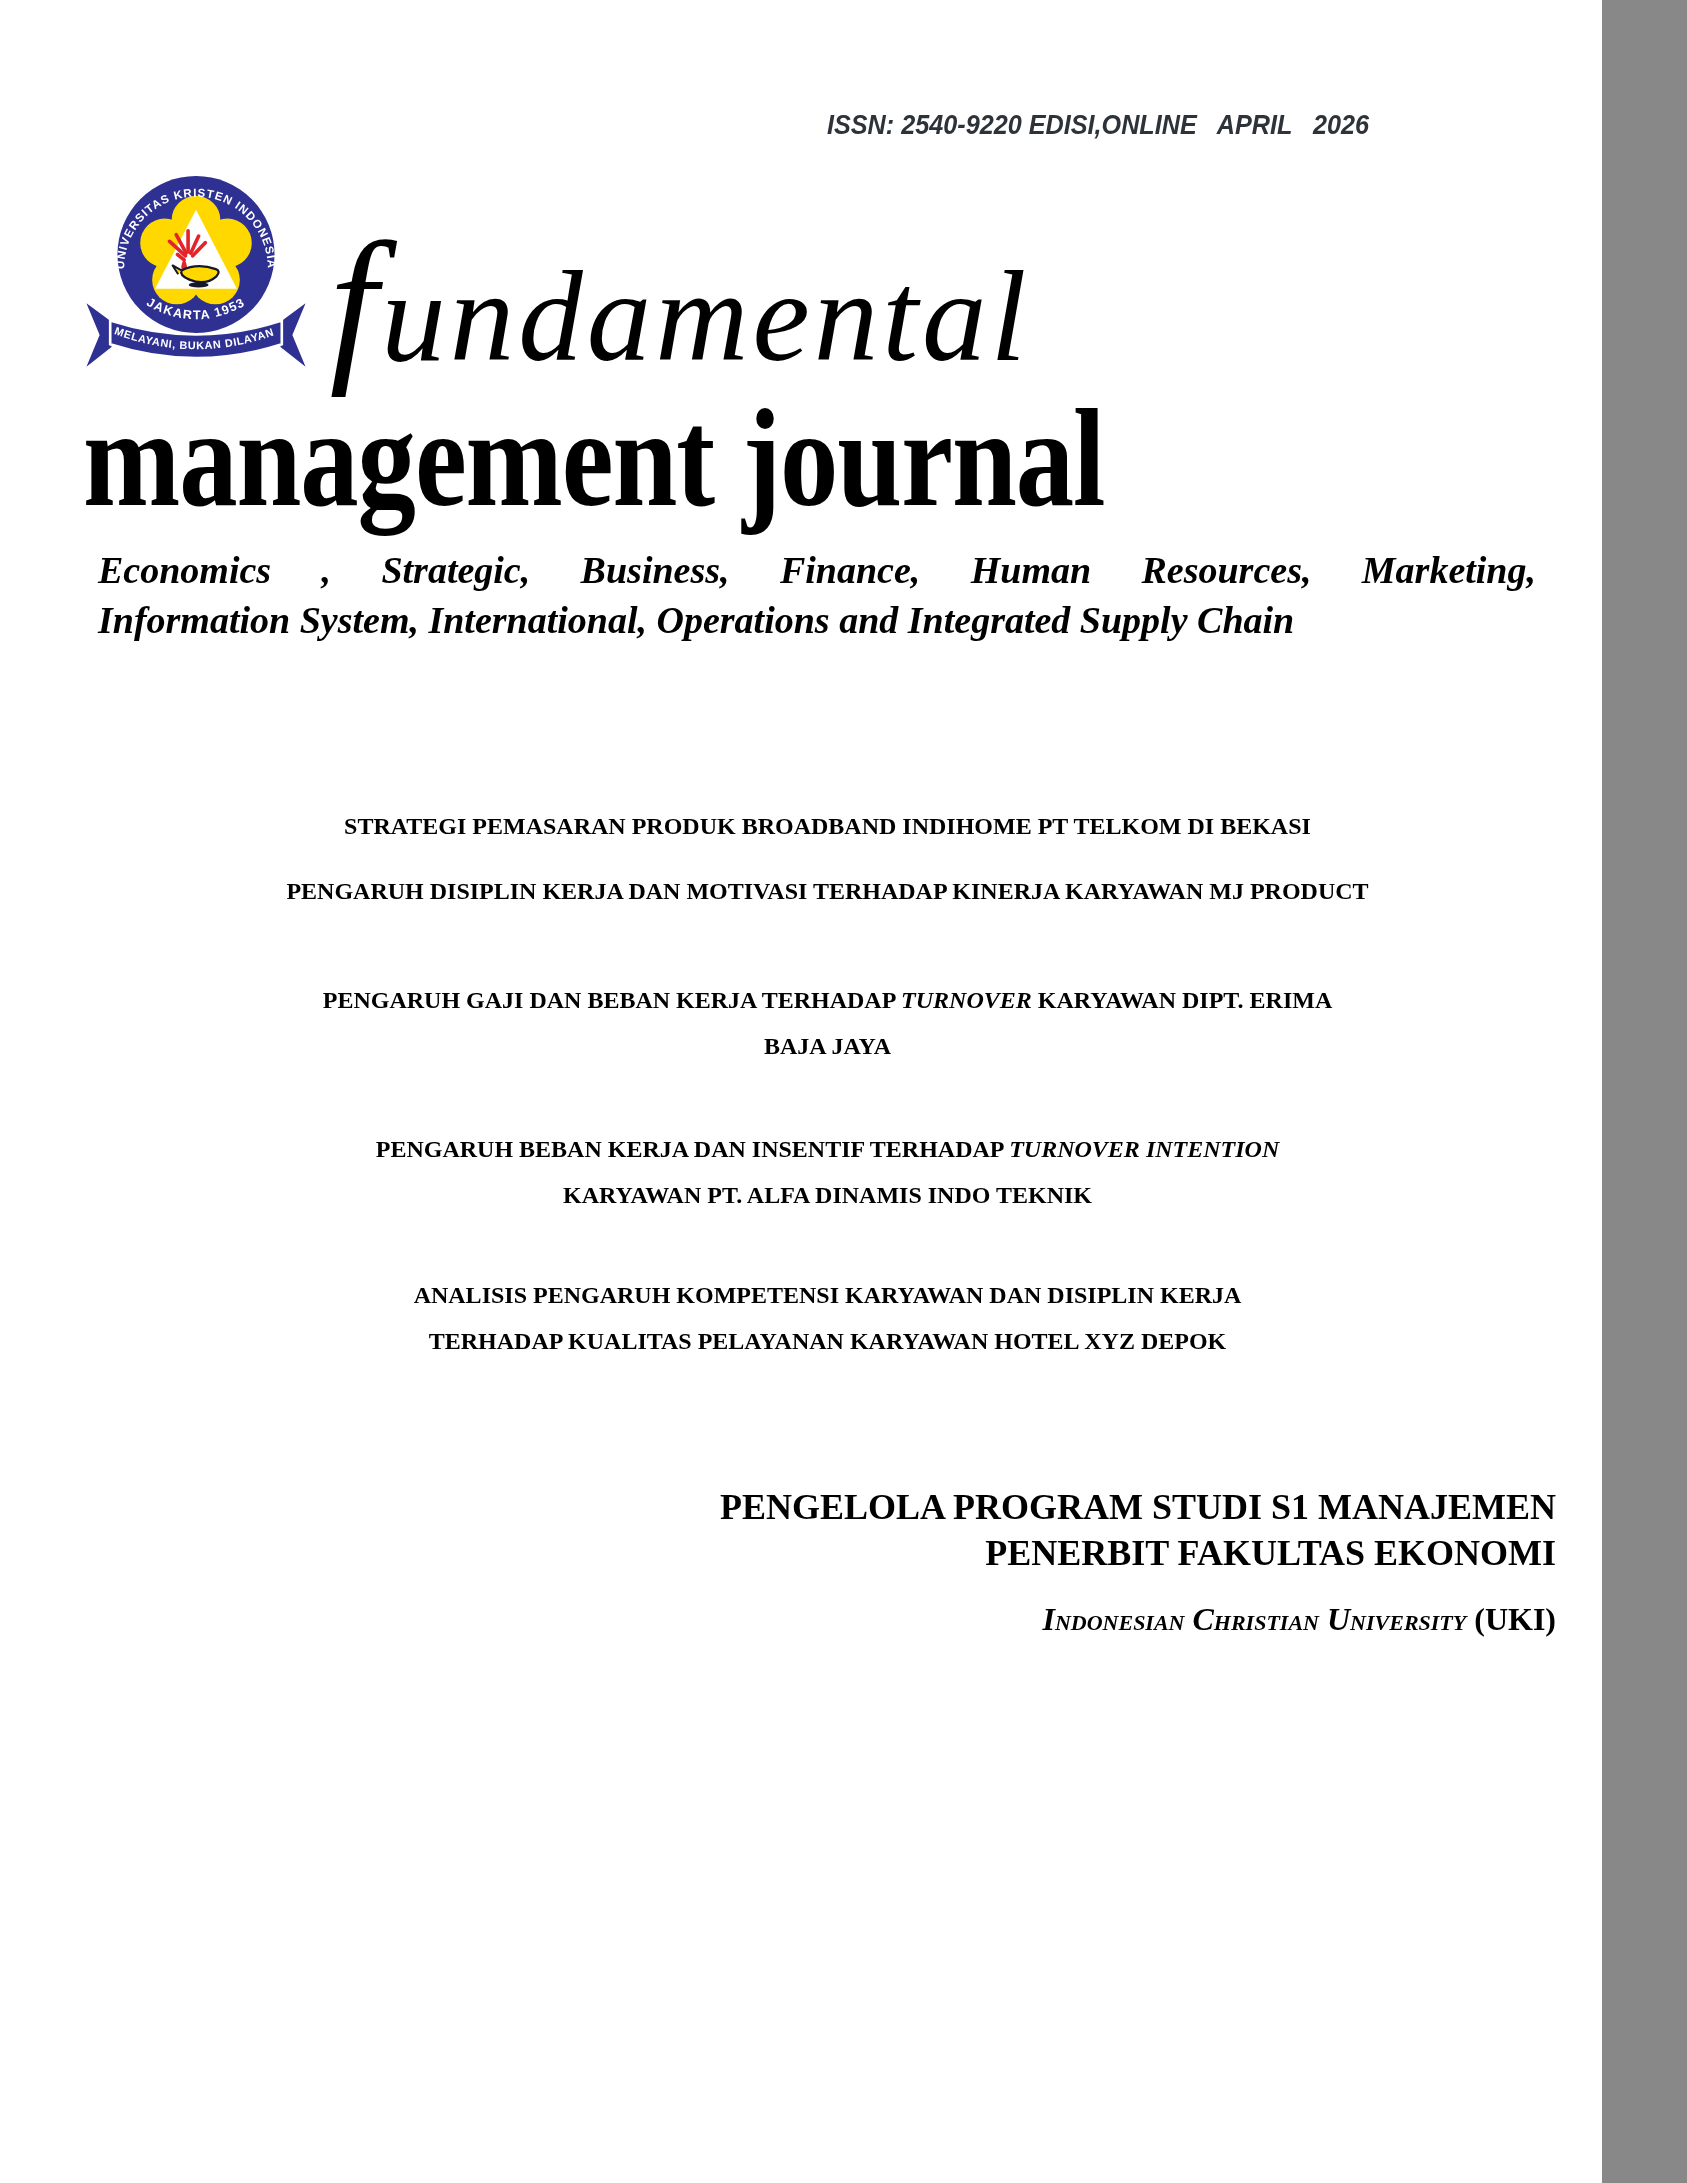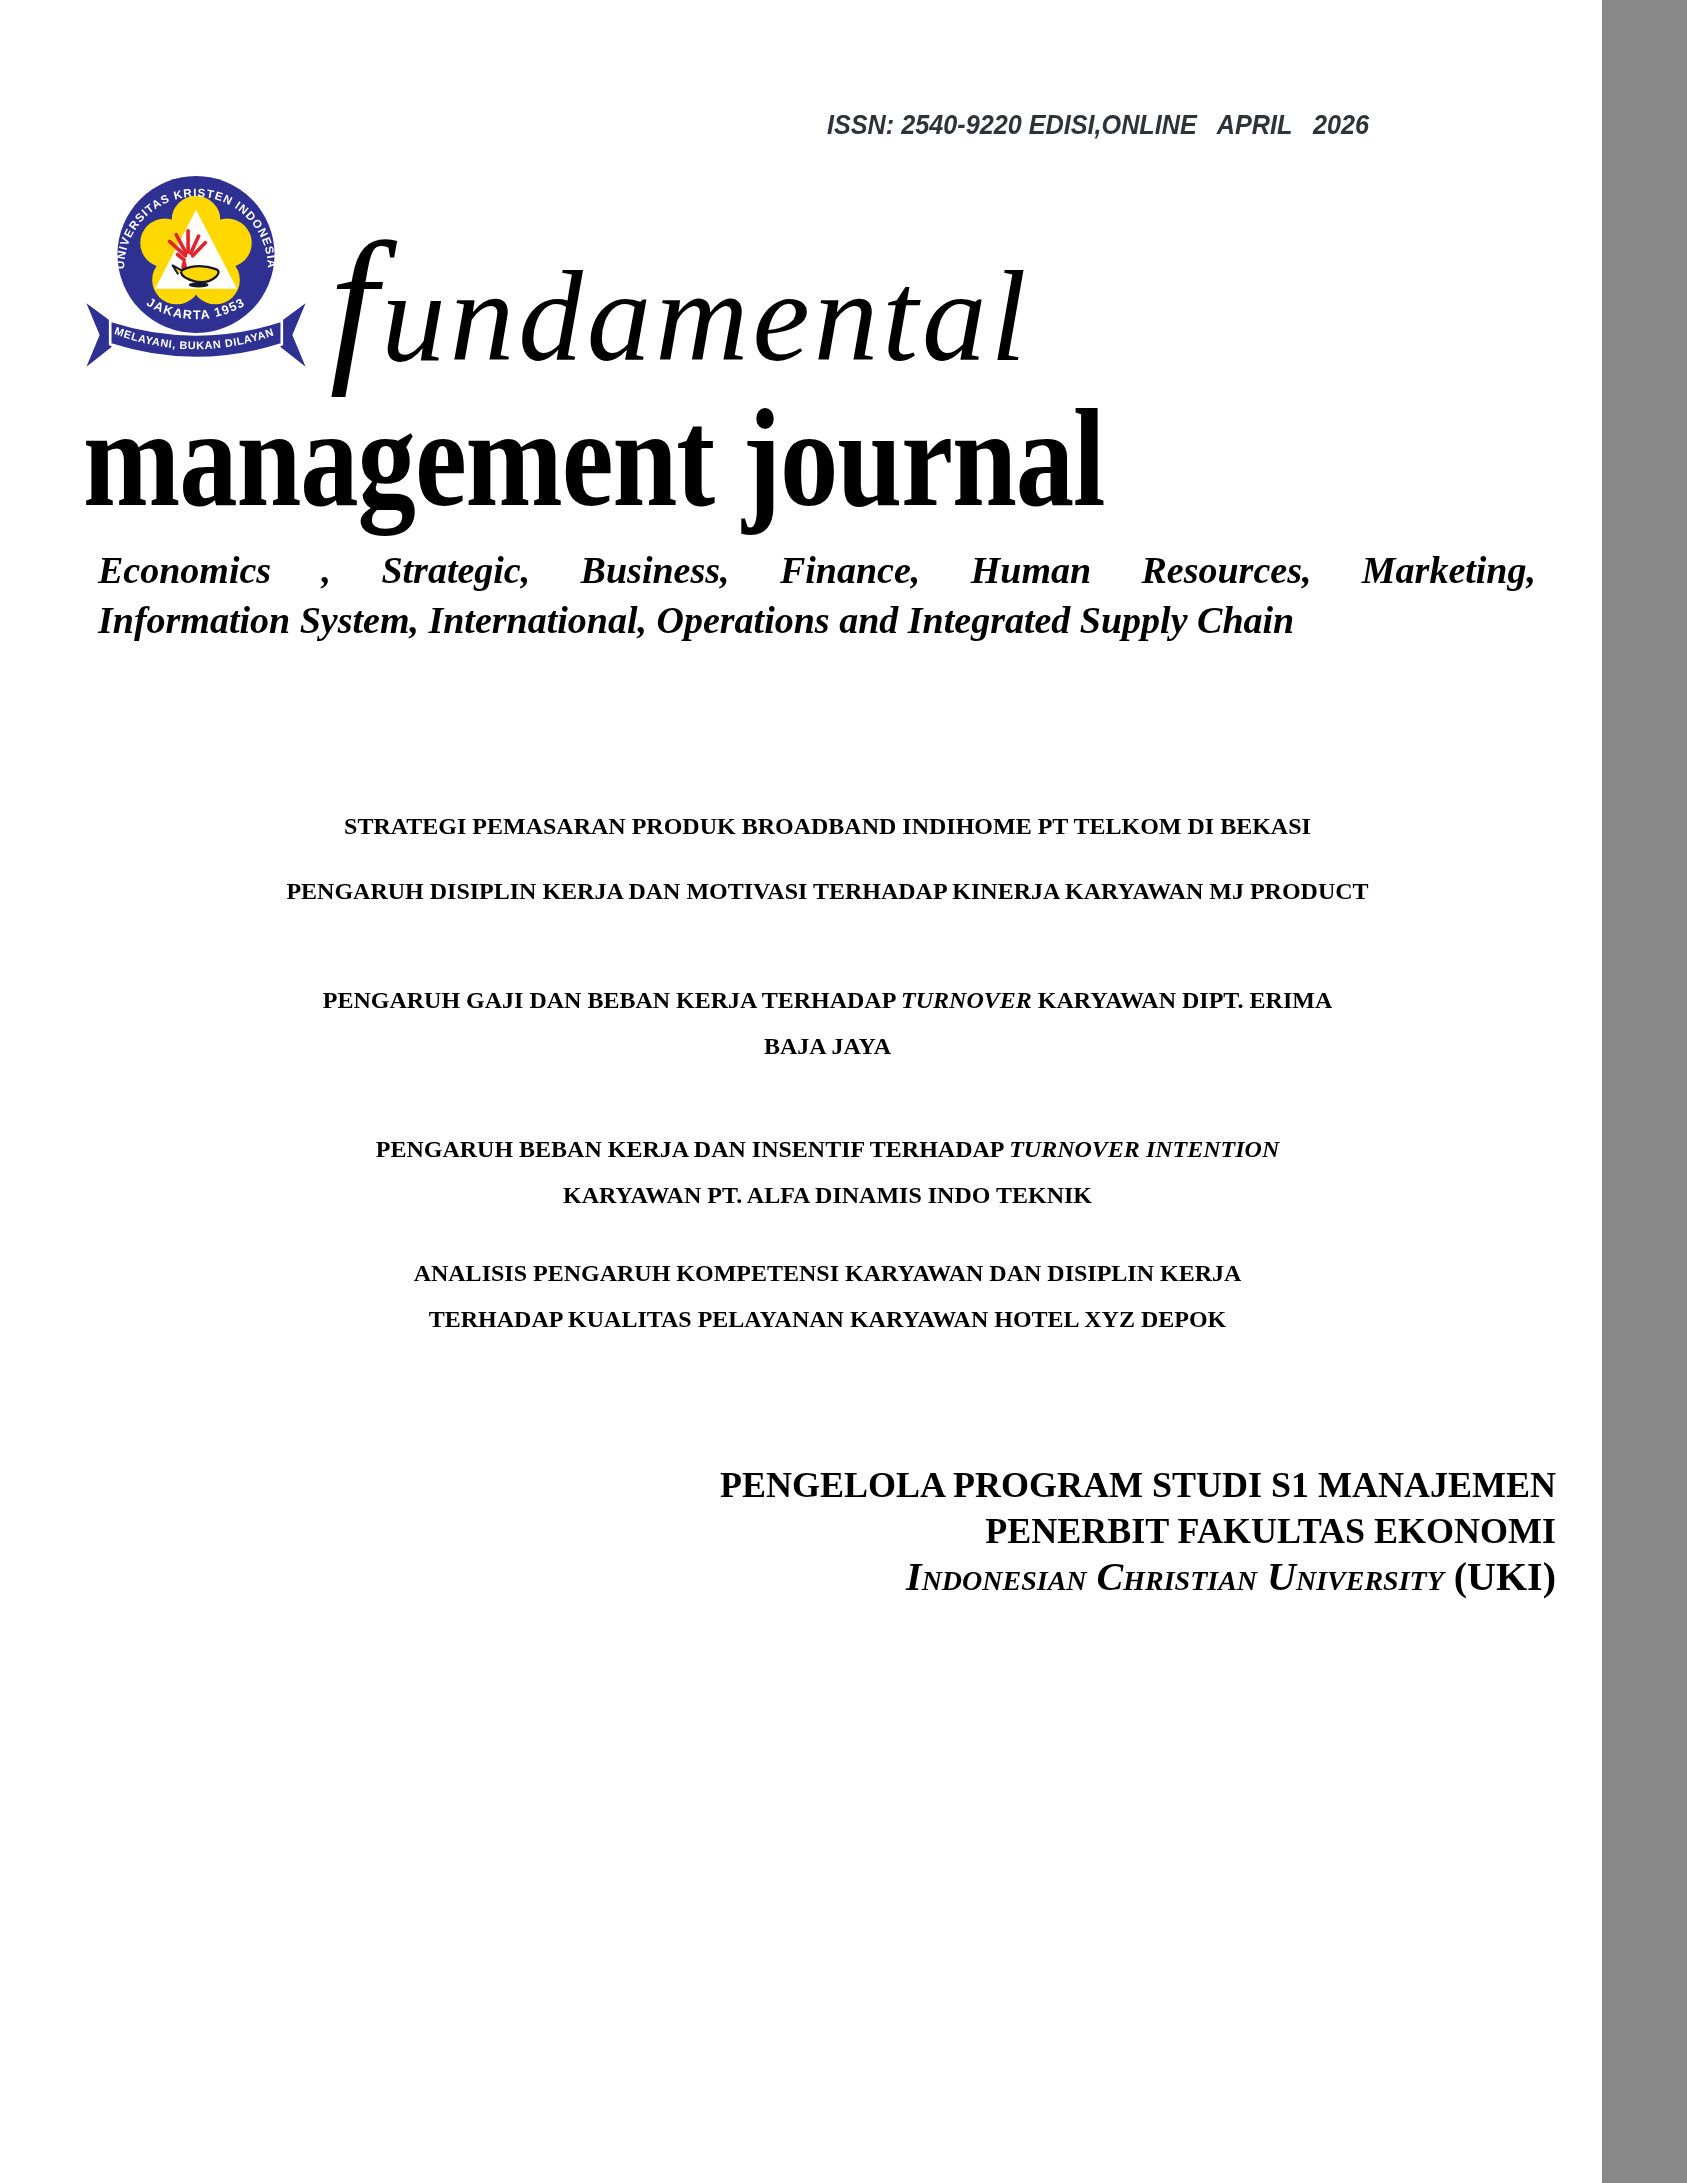--- a/index.html
+++ b/index.html
@@ -75,31 +75,31 @@
     font-weight: bold;
     font-size: 24px;
     line-height: 46px;
   }
   .article { margin: 0; }
   .article .seg-italic { font-style: italic; }
   .article-1 { margin-bottom: 19px; }
   .article-2 { margin-bottom: 63px; }
   .article-3 { margin-bottom: 57px; }
   .article-4 { margin-bottom: 33px; }
-  .article-5 { margin-bottom: 32px; }
+  .article-5 { margin-bottom: 54px; }
   .article-6 { margin-bottom: 16px; }
   
   .footer {
     margin: 120px 46px 0 99px;
     text-align: right;
     font-weight: bold;
     font-size: 36px;
     line-height: 46px;
   }
-  .uni-line { font-size: 40px; }
+  .uni-line { font-size: 32px; margin-top: 20px; }
   .uni-name { font-style: italic; font-variant: small-caps; }
   .uni-abbr { font-style: normal; white-space: pre; }
 </style>
 </head>
 <body>
 
 <div class="page">
 
   <div class="issn">ISSN: 2540-9220 EDISI,ONLINE   APRIL   2026</div>
 

